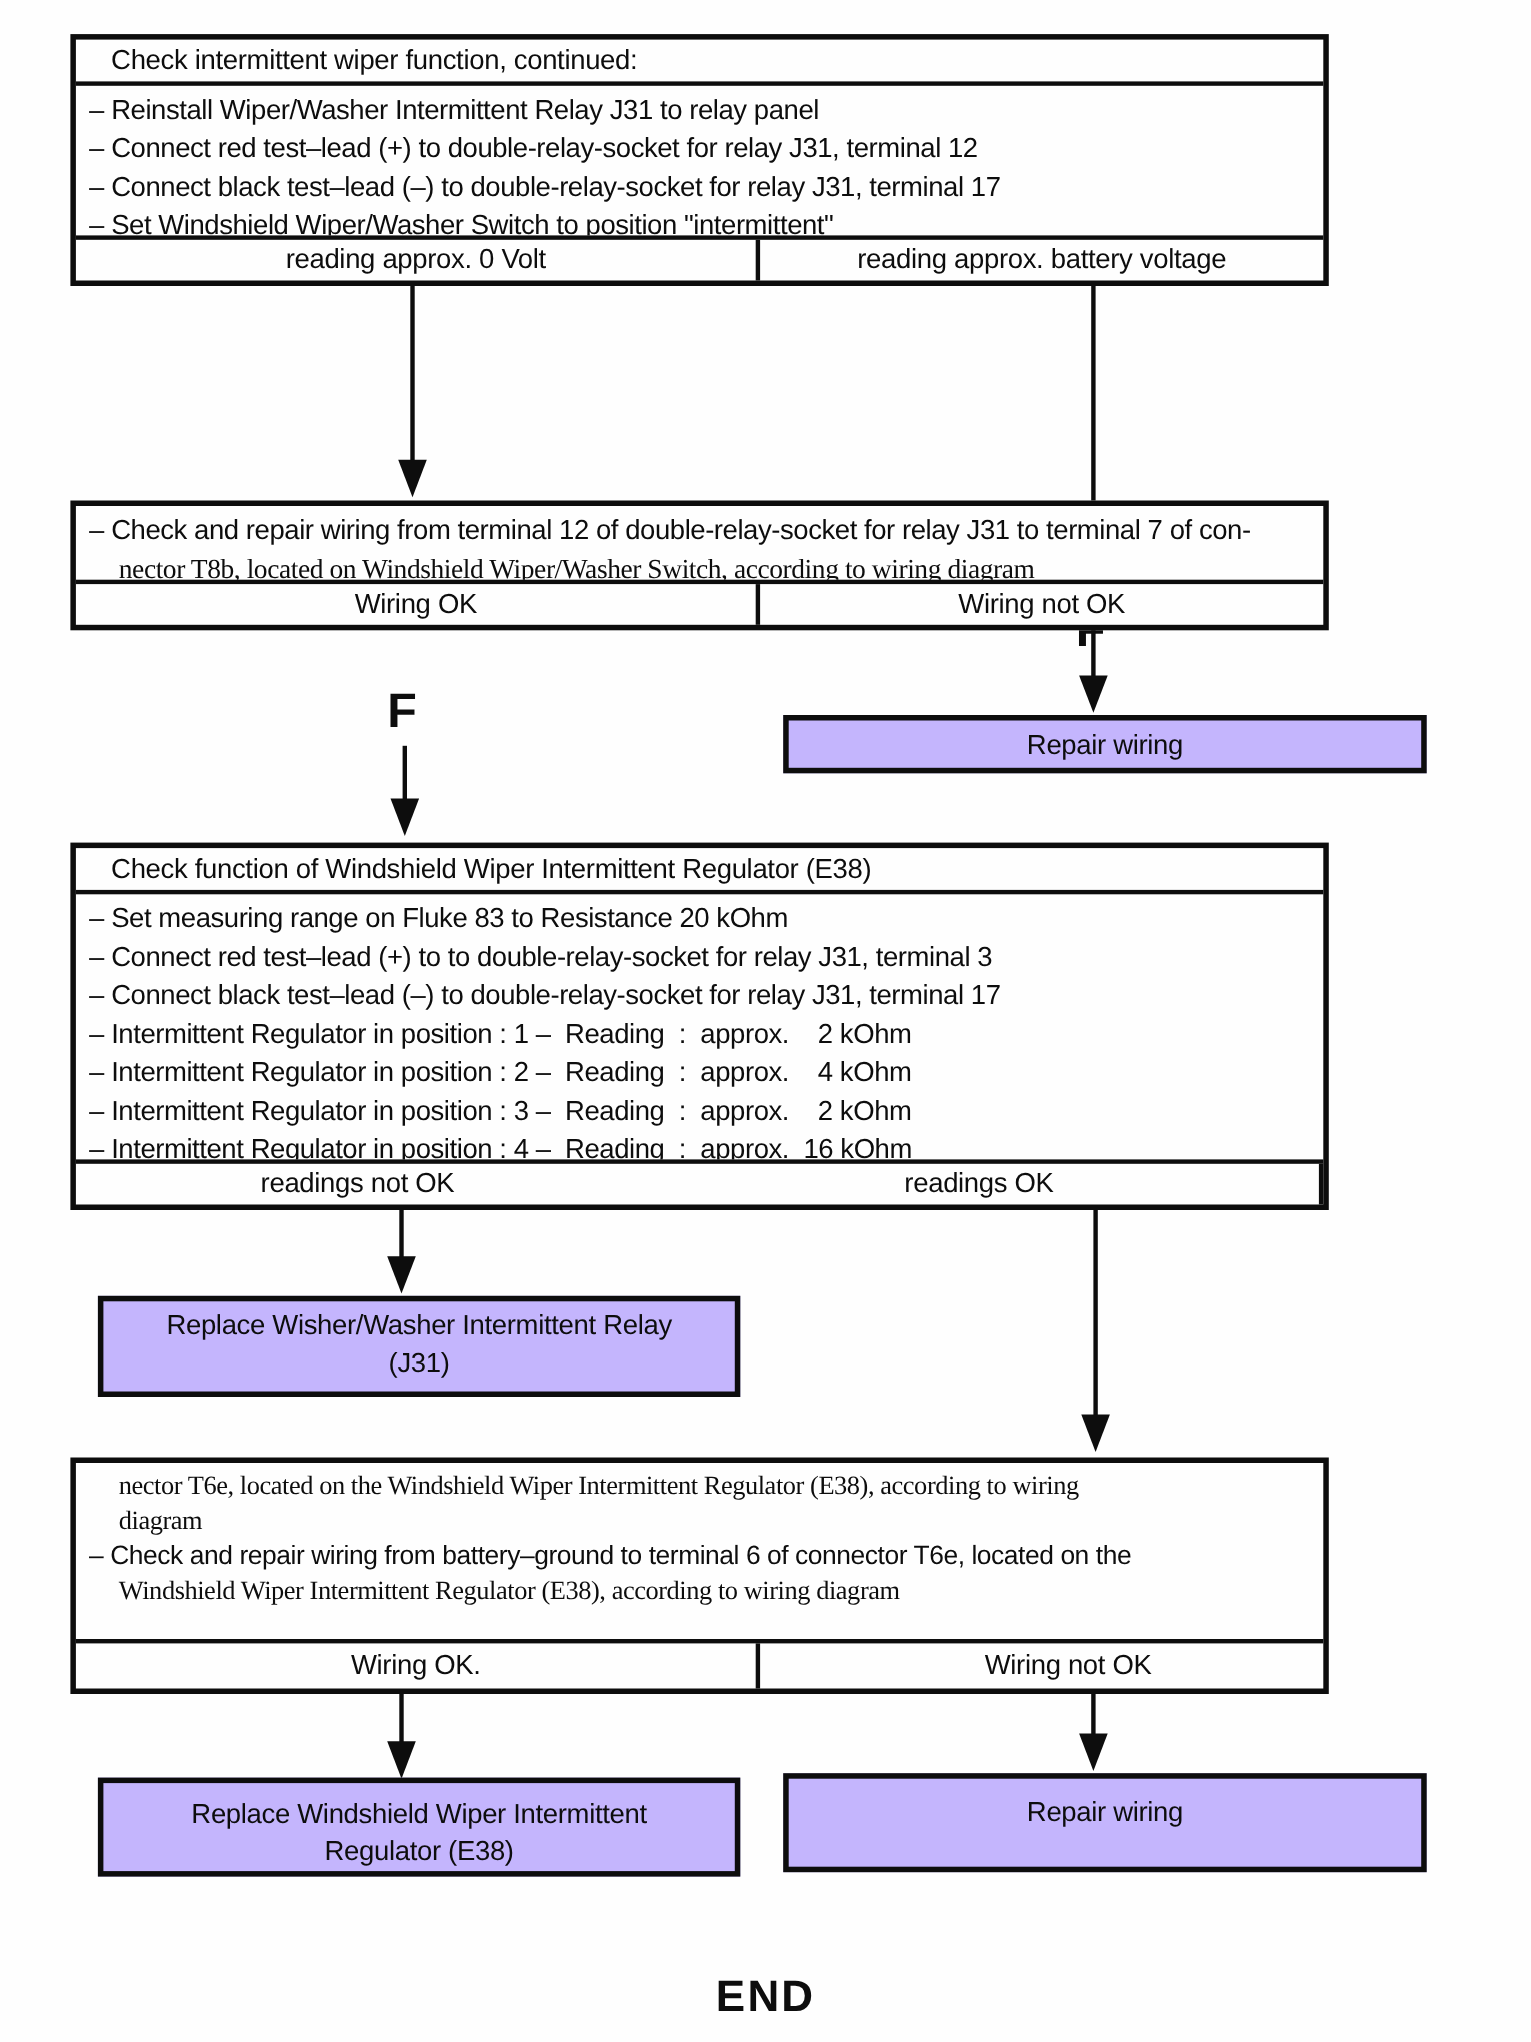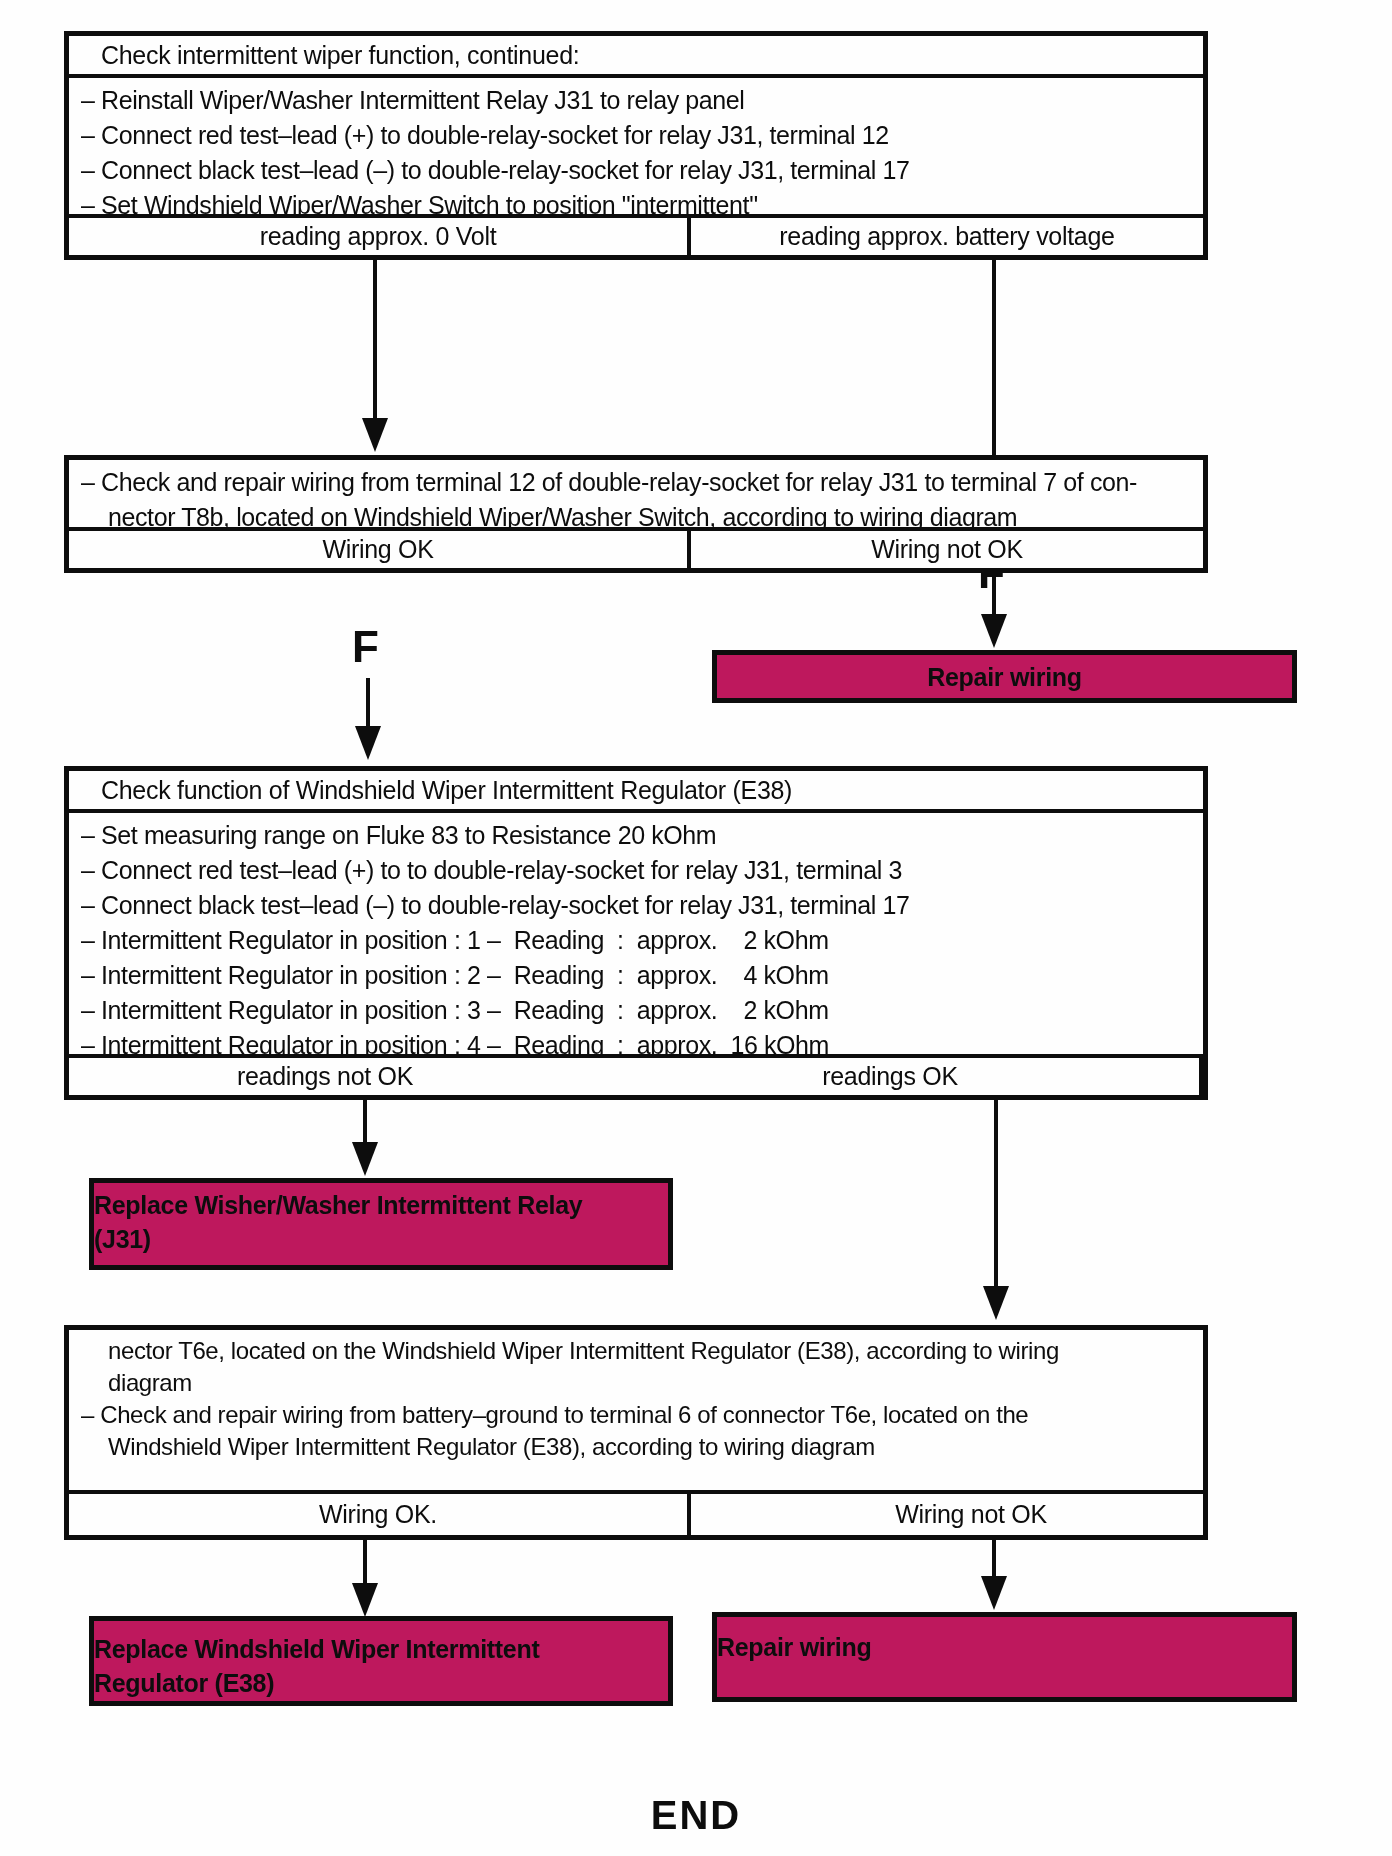--- a/index.html
+++ b/index.html
@@ -12,30 +12,30 @@
   .pbox{
     position:absolute;left:64px;width:1144px;box-sizing:border-box;
     border:5px solid #0d0d0d;background:#fefefe;display:flex;flex-direction:column;
   }
   .pbox-header{
     border-bottom:4px solid #0d0d0d;display:flex;align-items:center;
     padding-left:32px;font-size:25px;letter-spacing:-0.3px;height:38px;flex:0 0 auto;
   }
   .pbox-body{flex:1 1 auto;padding:5px 4px 2px 12px;overflow:hidden;}
   .line{font-size:25px;letter-spacing:-0.4px;line-height:35px;white-space:pre;overflow:hidden;}
-  .cont{padding-left:27px;}
+  .cont{padding-left:27px;font-family:Liberation Serif, serif;}
   .tight .line{line-height:32px;font-size:24px;}
   .results{border-top:4px solid #0d0d0d;display:flex;flex:0 0 37px;}
   .rcell{display:flex;align-items:center;justify-content:center;font-size:25px;letter-spacing:-0.3px;}
   .rcell.left{width:618px;border-right:4px solid #0d0d0d;flex:0 0 auto;}
   .rcell.right{flex:1 1 auto;}
   
   .sbox{
-    position:absolute;box-sizing:border-box;border:5px solid #0d0d0d;background:#be185d;
-    font-size:25px;letter-spacing:-0.3px;line-height:34px;font-weight:bold;
+    position:absolute;box-sizing:border-box;border:5px solid #0d0d0d;background:#c4b5fd;
+    text-align:center;font-size:25px;letter-spacing:-0.3px;line-height:34px;
   }
   
   .vline{position:absolute;width:4px;background:#0d0d0d;}
   .ahead{position:absolute;width:0;height:0;border-left:13px solid transparent;border-right:13px solid transparent;border-top:34px solid #0d0d0d;}
   
   .fconn{position:absolute;font-size:44px;font-weight:700;letter-spacing:1px;}
   .endlbl{position:absolute;left:0;right:0;top:1793px;text-align:center;font-size:40px;font-weight:700;letter-spacing:2px;}
 </style>
 </head>
 <body>

